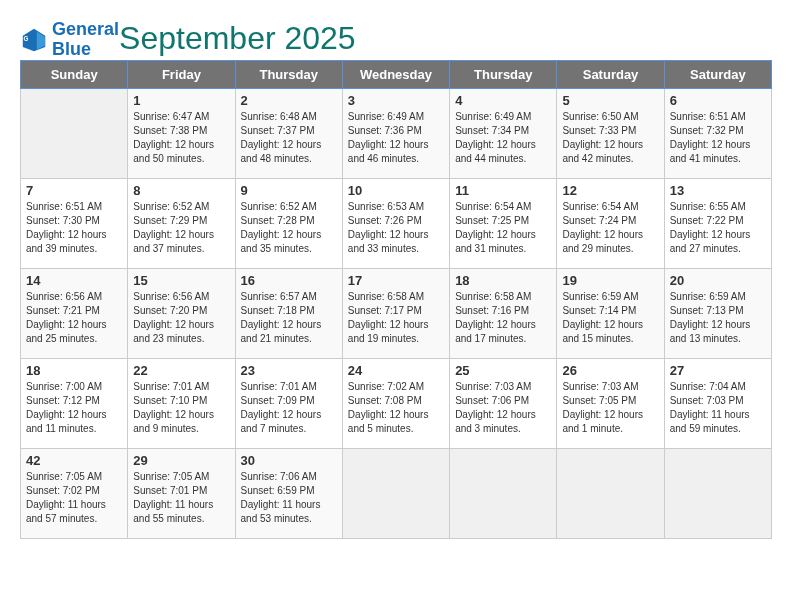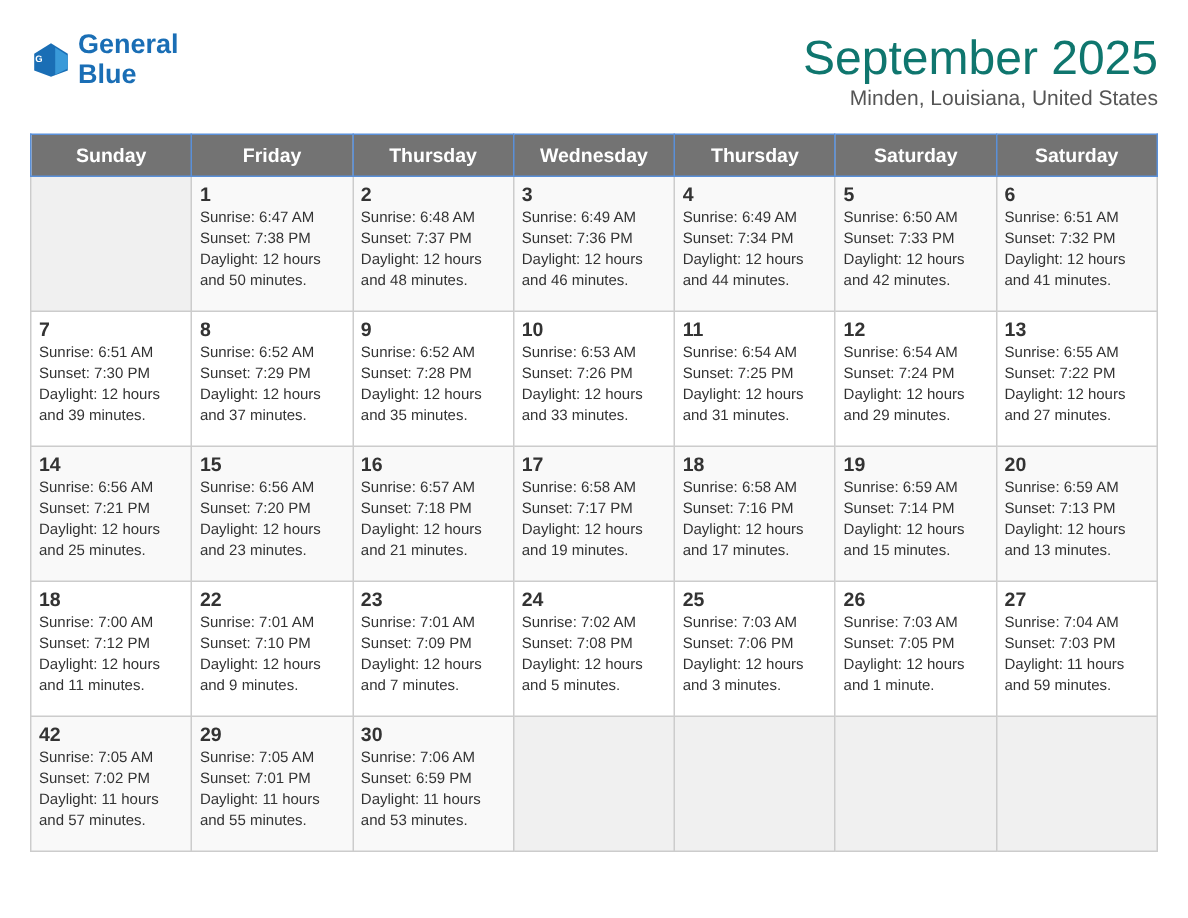--- a/index.html
+++ b/index.html
@@ -5,23 +5,21 @@
     * { margin: 0; padding: 0; box-sizing: border-box; }
     body {
       font-family: Arial, sans-serif;
       background: #fff;
       width: 792px;
       min-height: 612px;
       padding: 20px;
     }
     .header {
       display: flex;
-      justify-content: space-between;
       align-items: flex-start;
-      margin-bottom: 16px;
     }
     .logo {
       display: flex;
       align-items: center;
       gap: 4px;
     }
     .logo-text {
       font-size: 18px;
       font-weight: bold;
       color: #333;
@@ -100,21 +98,20 @@
       <polygon points="24,8 36,16 36,28 24,34" fill="#3a9ad9"></polygon>
       <text x="5" y="22" font-size="9" fill="white" font-weight="bold">G</text>
     </svg>
     <div>
       <div class="logo-text"><span>General</span></div>
       <div class="logo-text"><span>Blue</span></div>
     </div>
   </div>
   <div class="title-block">
     <div class="month-title">September 2025</div>
-    <div class="location">Minden, Louisiana, United States</div>
   </div>
 </div>
 
 <table>
   <thead>
     <tr>
     <th>Sunday</th>
         <th>Friday</th>
         <th>Thursday</th>
         <th>Wednesday</th>

